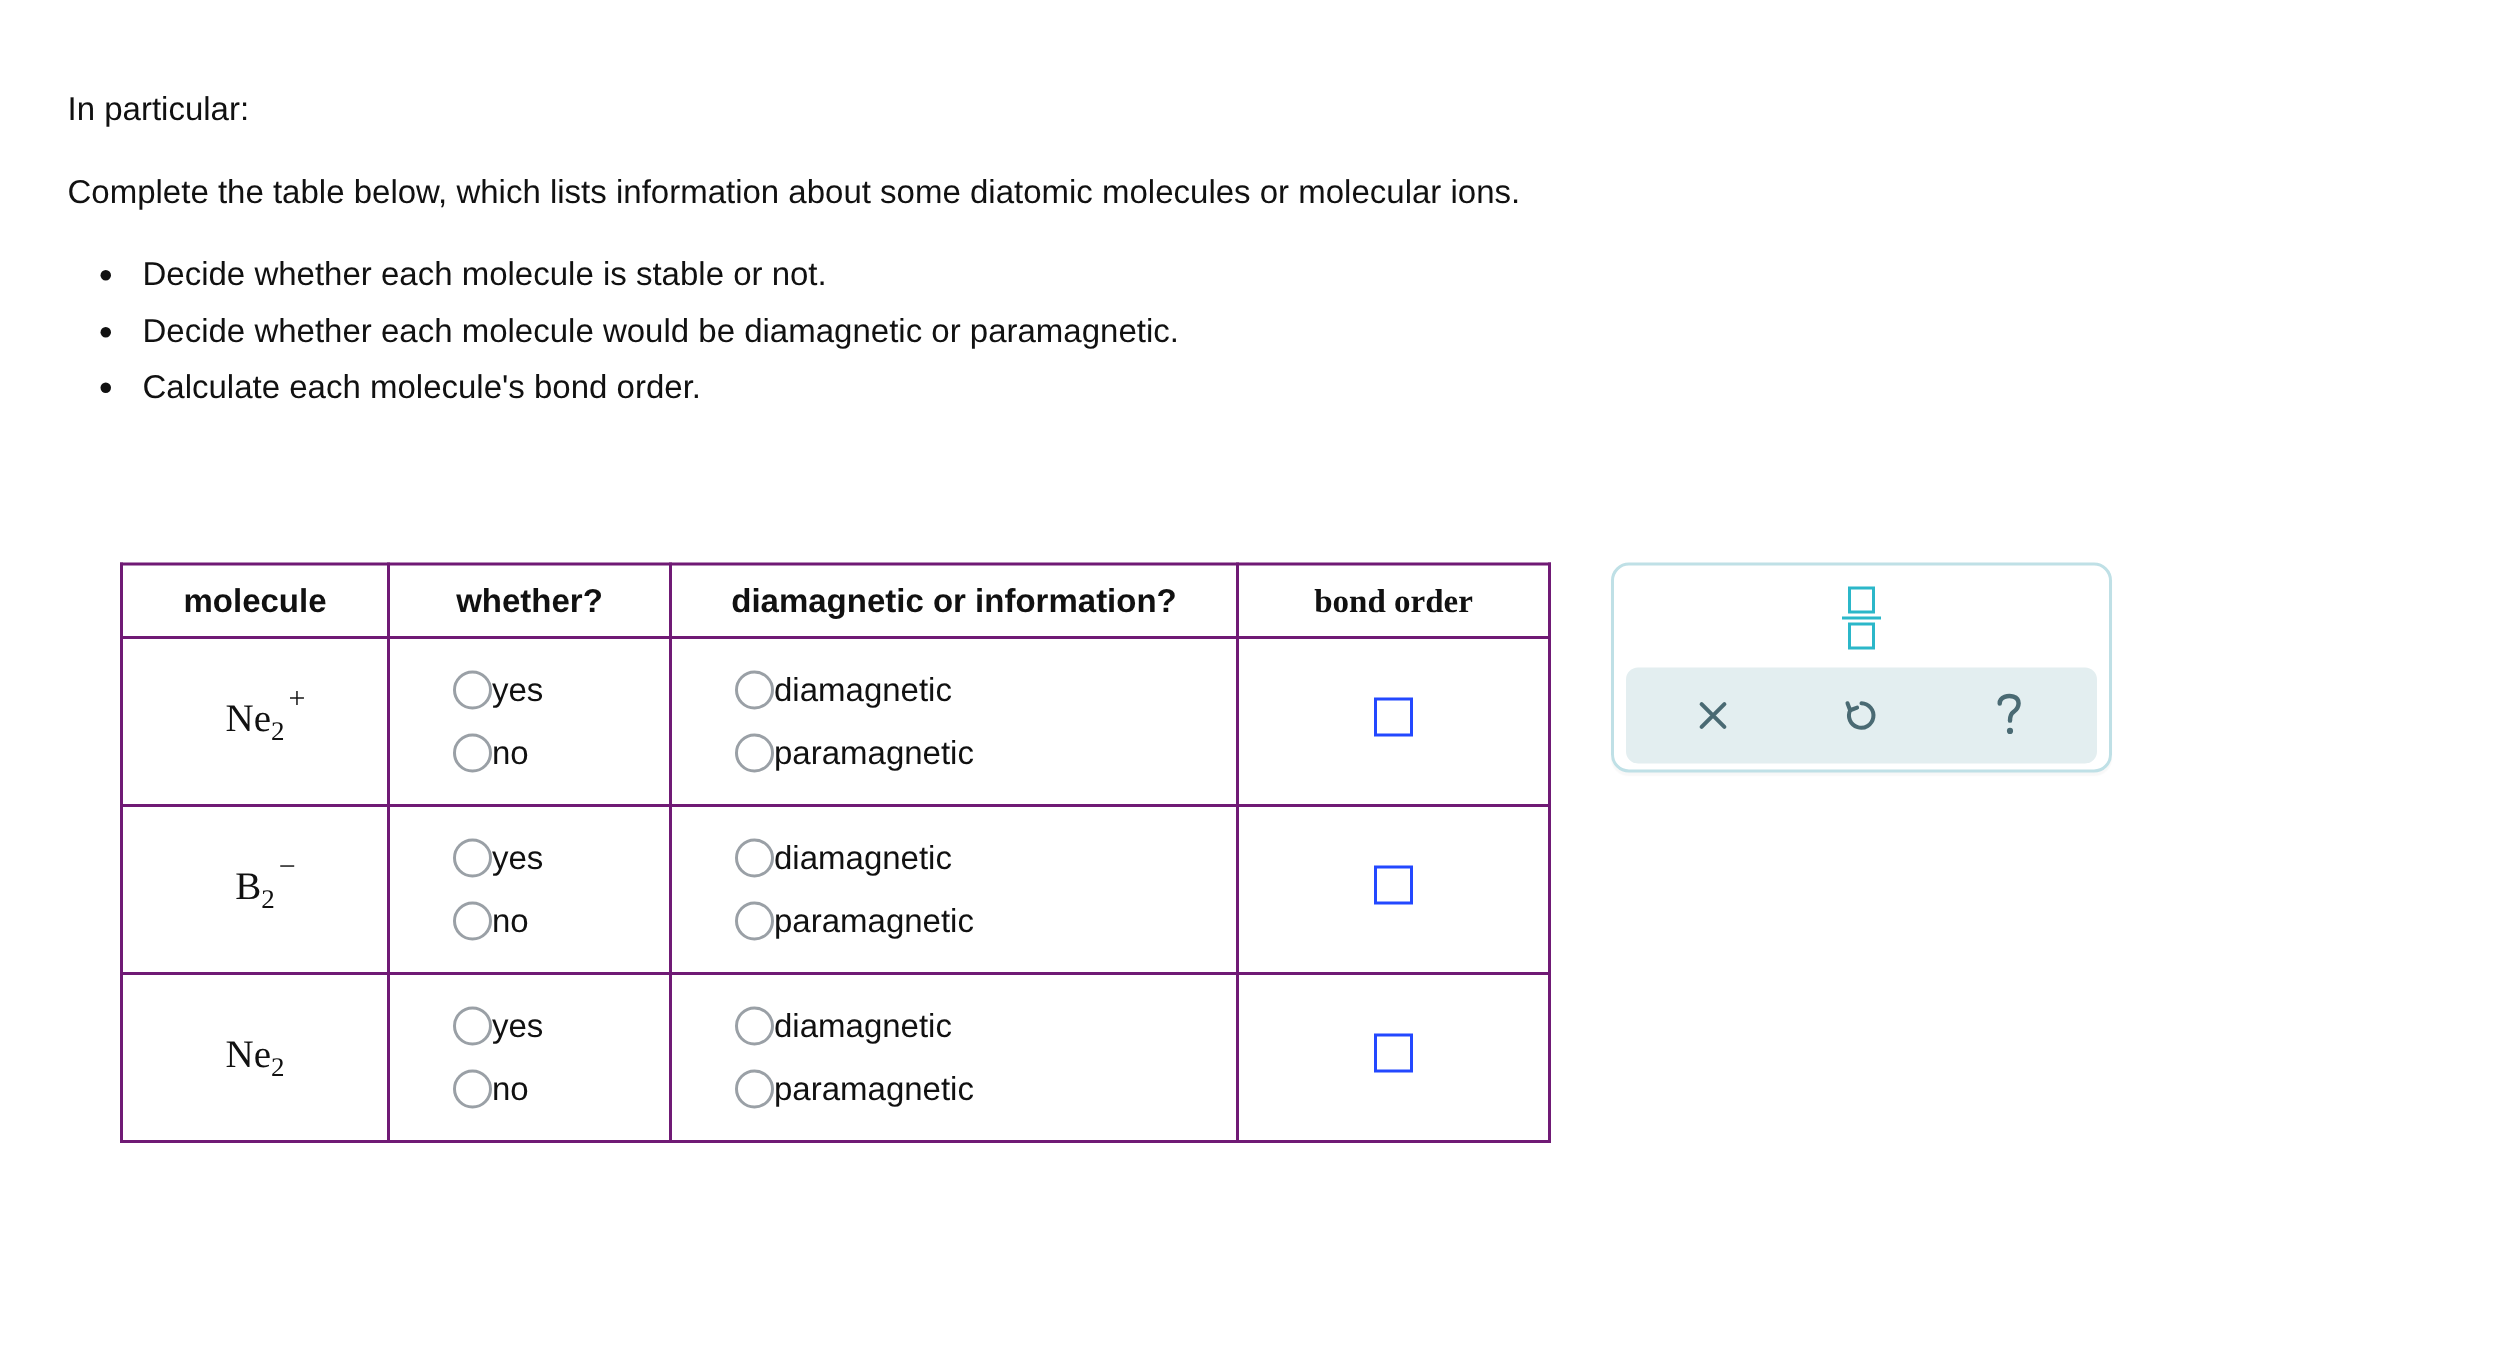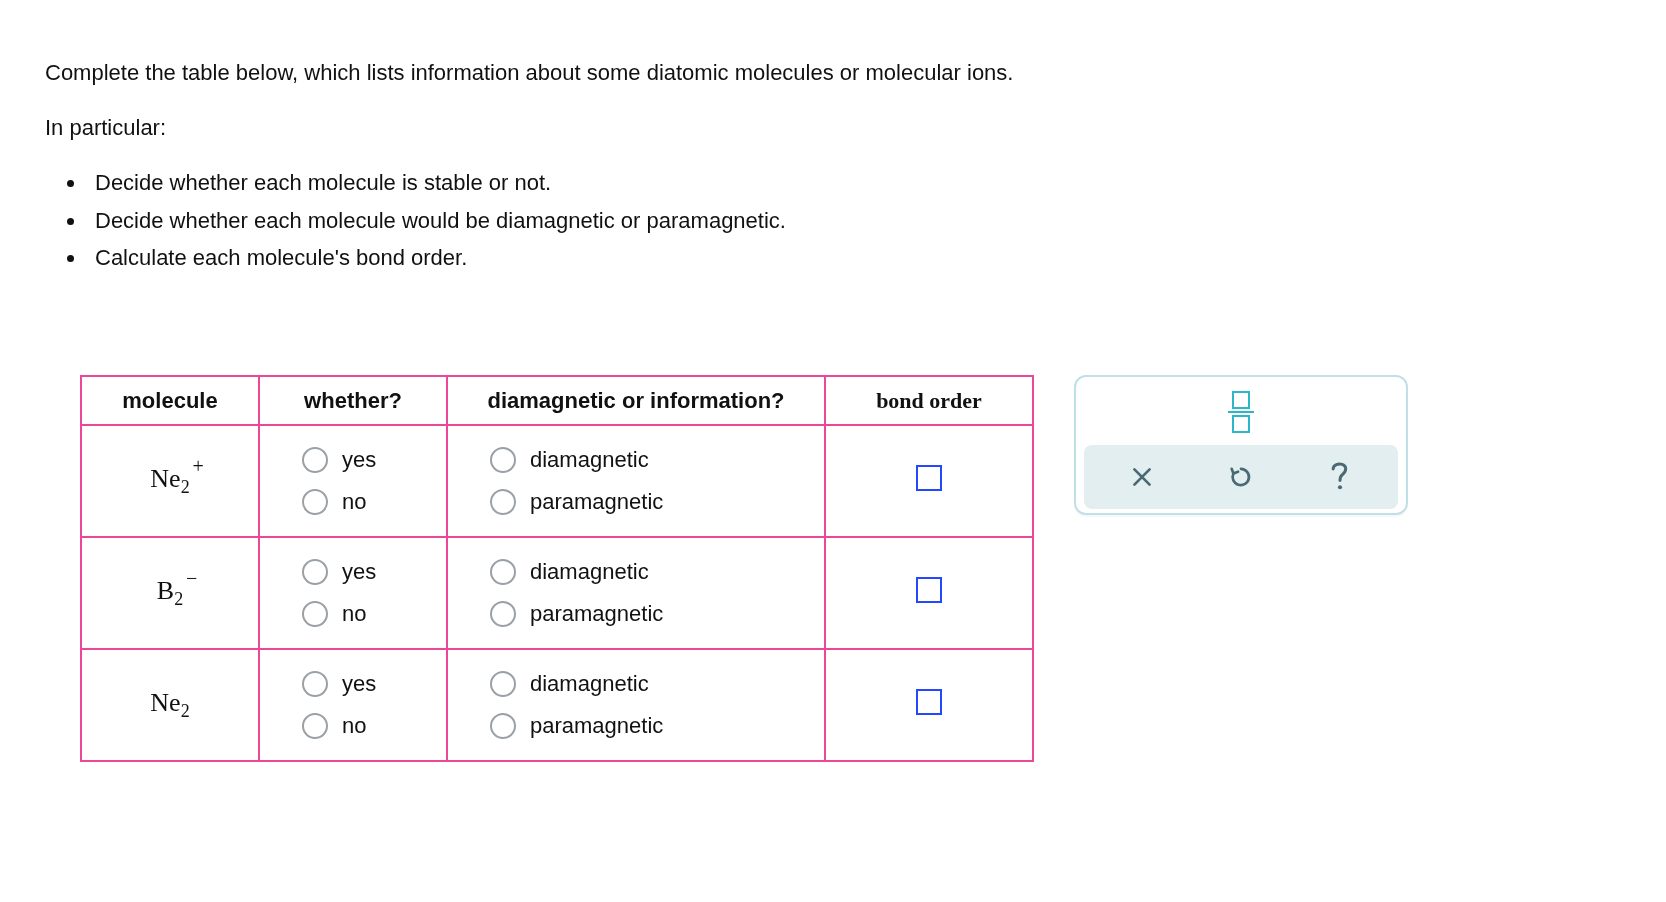--- a/index.html
+++ b/index.html
@@ -36,21 +36,21 @@
     align-items: flex-start;
     margin-top: 100px;
   }
 
   table.answer-table {
     border-collapse: collapse;
     margin-left: 35px;
   }
   table.answer-table th,
   table.answer-table td {
-    border: 2px solid #ec4899;
+    border: 2px solid #701a75;
     font-size: 22px;
     vertical-align: middle;
     text-align: center;
   }
   table.answer-table th {
     font-weight: 700;
     padding: 10px 8px;
     line-height: 1.25;
   }
   .col-mol  { width: 160px; }
@@ -88,21 +88,20 @@
     align-items: flex-start;
     justify-content: center;
     height: 100%;
     gap: 16px;
     padding-left: 42px;
     box-sizing: border-box;
   }
   .opt {
     display: flex;
     align-items: center;
-    gap: 14px;
     cursor: pointer;
   }
   .radio-circle {
     width: 22px;
     height: 22px;
     border: 2px solid #9aa0a6;
     border-radius: 50%;
     flex: 0 0 auto;
   }
   .opt-label {
@@ -160,22 +159,22 @@
   .frac-icon .bar { width:26px; height:2px; background:#2bb7c9; }
   .frac-icon .sq.bot { border-color:#2bb7c9; margin-top:2px;}
 
 </style>
 </head>
 <body>
 
 <div class="page">
 
   <div class="prompt-text">
+    <p>In particular:</p>
     <p>Complete the table below, which lists information about some diatomic molecules or molecular ions.</p>
-    <p>In particular:</p>
     <ul class="bullets">
       <li>Decide whether each molecule is stable or not.</li>
       <li>Decide whether each molecule would be diamagnetic or paramagnetic.</li>
       <li>Calculate each molecule's bond order.</li>
     </ul>
   </div>
 
   <div class="content-row">
 
     <table class="answer-table">

